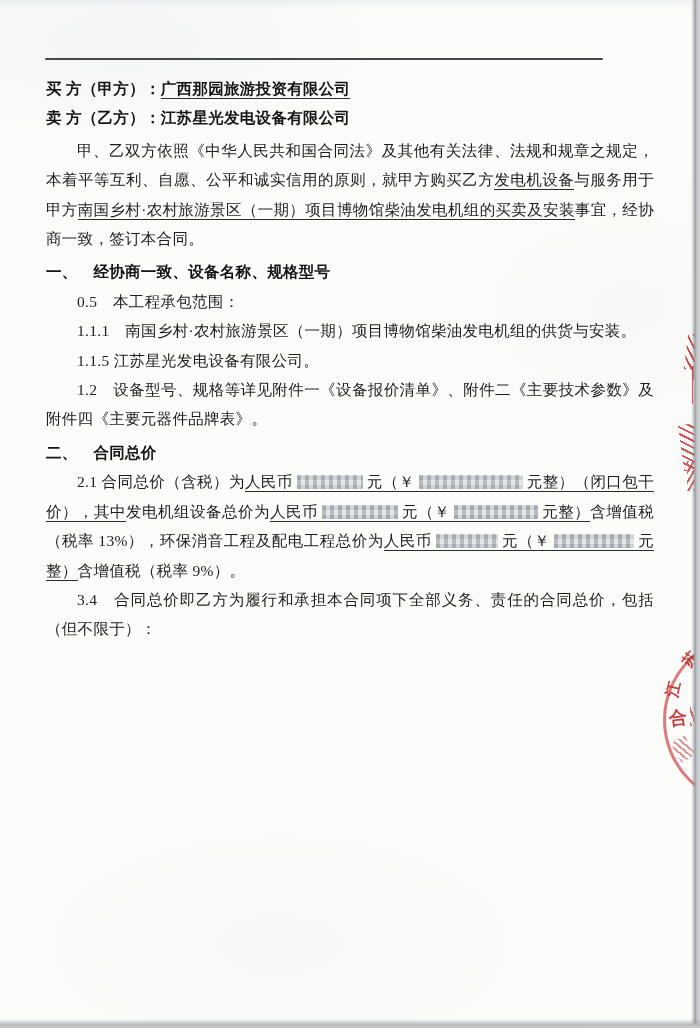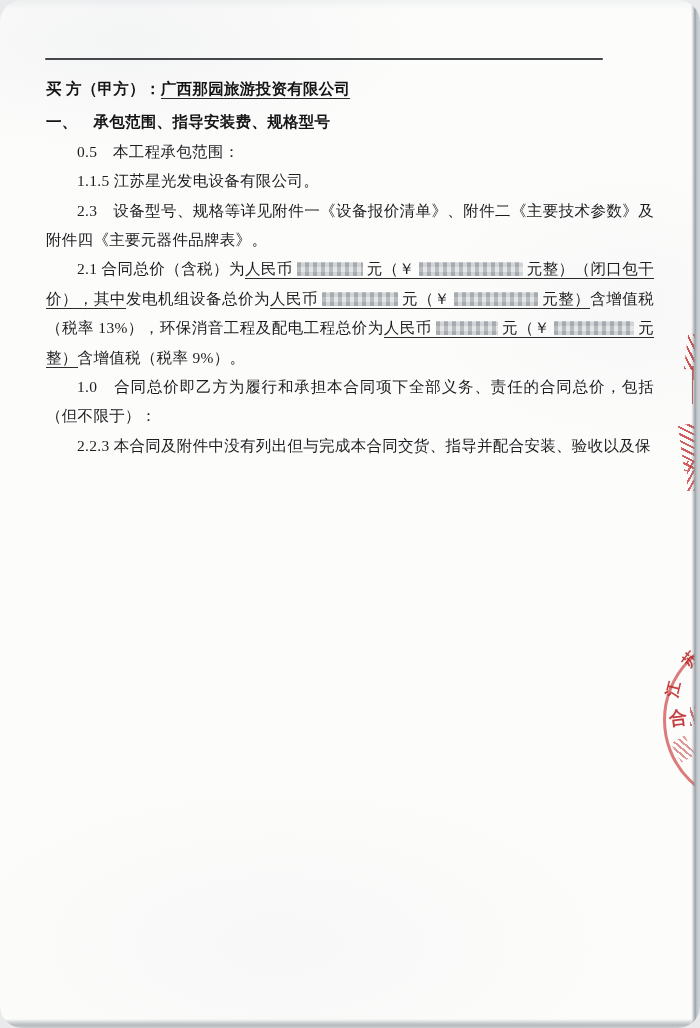--- a/index.html
+++ b/index.html
@@ -9,21 +9,20 @@
     margin:0;
     overflow:hidden;
     background-color:#fcfcfb;
     background-image:
       radial-gradient(ellipse 420px 160px at 18% 4%, rgba(200,206,212,.16), rgba(200,206,212,0) 70%),
       radial-gradient(ellipse 300px 200px at 90% 30%, rgba(205,210,214,.10), rgba(205,210,214,0) 70%),
       radial-gradient(ellipse 500px 240px at 40% 92%, rgba(205,210,214,.10), rgba(205,210,214,0) 70%),
       linear-gradient(180deg, rgba(214,219,223,.30) 0px, rgba(214,219,223,0) 10px);
     font-family:"Liberation Serif","DejaVu Serif",serif;
     color:#1d1d20;
-    border-radius:22px;
   }
   .edge-right{position:absolute;top:0;right:0;width:9px;height:100%;
     background:linear-gradient(90deg, rgba(0,0,0,0) 0px, rgba(110,118,124,.25) 2px, #9aa1a6 4px, #c2c7cb 6px, #ced2d5 9px);}
   .edge-bottom{position:absolute;bottom:0;left:0;width:100%;height:9px;
     background:linear-gradient(180deg, rgba(0,0,0,0) 0px, rgba(120,127,132,.28) 3px, #b6bbbf 6px, #c9cdd0 9px);}
   .top-rule{position:absolute;left:45px;top:58px;width:558px;height:2px;background:#45484b;border-radius:1px;}
 
   .content{
     position:absolute;left:46px;top:74px;width:608px;
     font-size:15.5px;line-height:29.4px;
@@ -72,33 +71,36 @@
 <body>
 
 <div class="page">
 
   <div class="top-rule"></div>
 
   <div class="content">
 
     <p class="party bold"><span>买 方（甲方）：</span><span class="u">广西那园旅游投资有限公司</span></p>
 
+    <p class="party seller bold"><span>卖 方（乙方）：</span><span>江苏星光发电设备有限公司</span></p>
 
+    <p class="indent"><span>甲、乙双方依照《中华人民共和国合同法》及其他有关法律、法规和规章之规定，本着平等互利、自愿、公平和诚实信用的原则，就甲方购买乙方</span><span class="u">发电机设备</span><span>与服务用于甲方</span><span class="u">南国乡村·农村旅游景区（一期）项目博物馆柴油发电机组的买卖及安装</span><span>事宜，经协商一致，签订本合同。</span></p>
 
-    <h3 class="sec">一、　承包范围、指导安装费、规格型号</h3>
+    <h3 class="sec">一、　经协商一致、设备名称、规格型号</h3>
 
     <p class="indent">0.5　本工程承包范围：</p>
+    <p class="indent">1.1.1　南国乡村·农村旅游景区（一期）项目博物馆柴油发电机组的供货与安装。</p>
     <p class="indent">1.1.5 江苏星光发电设备有限公司。</p>
-    <p class="indent">2.3　设备型号、规格等详见附件一《设备报价清单》、附件二《主要技术参数》及附件四《主要元器件品牌表》。</p>
+    <p class="indent">1.2　设备型号、规格等详见附件一《设备报价清单》、附件二《主要技术参数》及附件四《主要元器件品牌表》。</p>
 
+    <h3 class="sec">二、　合同总价</h3>
 
     <p class="indent"><span>2.1 合同总价（含税）为</span><span class="u"><span>人民币</span><span class="redact w66"></span><span>元（￥</span><span class="redact w104"></span><span>元整）（闭口包干价），其中</span></span><span>发电机组设备总价为</span><span class="u"><span>人民币</span><span class="redact w76"></span><span>元（￥</span><span class="redact w84"></span><span>元整）</span></span><span>含增值税（税率 13%），环保消音工程及配电工程总价为</span><span class="u"><span>人民币</span><span class="redact w62"></span><span>元（￥</span><span class="redact w80"></span><span>元整）</span></span><span>含增值税（税率 9%）。</span></p>
 
-    <p class="indent">1.0　合同总价即乙方为履行和承担本合同项下全部义务、责任的合同总价，包括（但不限于）：</p>
-    <p class="indent">2.2.3 本合同及附件中没有列出但与完成本合同交货、指导并配合安装、验收以及保</p>
+    <p class="indent">3.4　合同总价即乙方为履行和承担本合同项下全部义务、责任的合同总价，包括（但不限于）：</p>
 
   </div>
 
   <div class="frag frag1"></div>
   <div class="frag frag2"></div>
   <div class="frag frag3"></div>
   <div class="frag frag4"></div>
 
   <div>
     <div class="seal-ring"></div>

